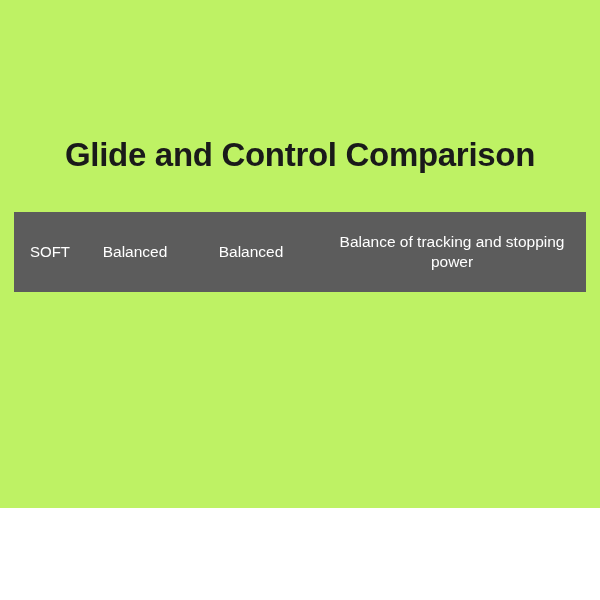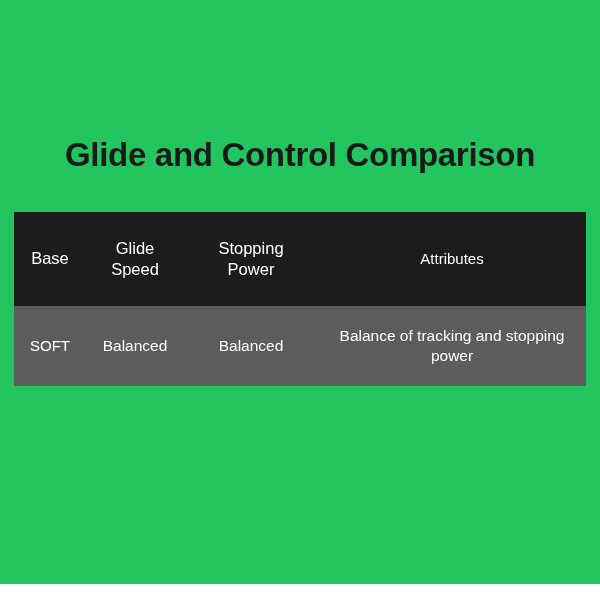--- a/index.html
+++ b/index.html
@@ -9,22 +9,22 @@
   body {
     width: 600px;
     height: 600px;
     background: #ffffff;
     font-family: "Liberation Sans", sans-serif;
     overflow: hidden;
   }
   .page {
     position: relative;
     width: 600px;
-    height: 584px;
-    background: #22c55e;
+    height: 508px;
+    background: #bef264;
     box-sizing: border-box;
   }
   .title {
     position: absolute;
     top: 136px;
     left: 0;
     width: 600px;
     text-align: center;
     font-size: 33px;
     font-weight: bold;
@@ -98,32 +98,20 @@
 
   <div class="table-wrap">
     <table class="cmp">
       <colgroup>
         <col class="c0">
         <col class="c1">
         <col class="c2">
         <col class="c3">
       </colgroup>
       <tbody>
-        <tr class="head">
-          <td>Base</td>
-          <td>
-            <span class="cell-line">Glide</span>
-            <span class="cell-line">Speed</span>
-          </td>
-          <td>
-            <span class="cell-line">Stopping</span>
-            <span class="cell-line">Power</span>
-          </td>
-          <td class="attr">Attributes</td>
-        </tr>
 
         <tr class="soft">
           <td class="base">SOFT</td>
           <td>Balanced</td>
           <td>Balanced</td>
           <td>
             <span class="cell-line">Balance of tracking and stopping</span>
             <span class="cell-line">power</span>
           </td>
         </tr>

